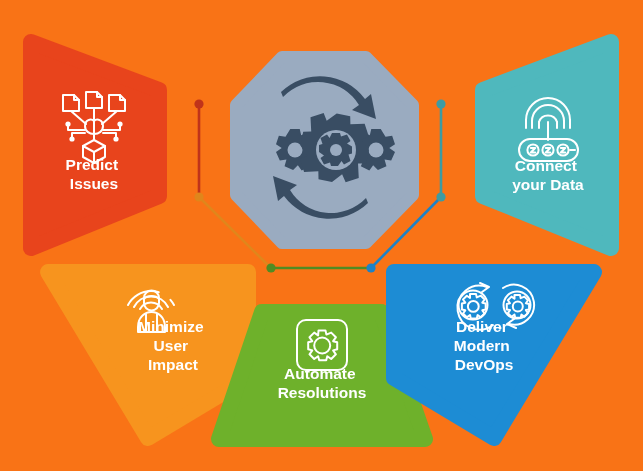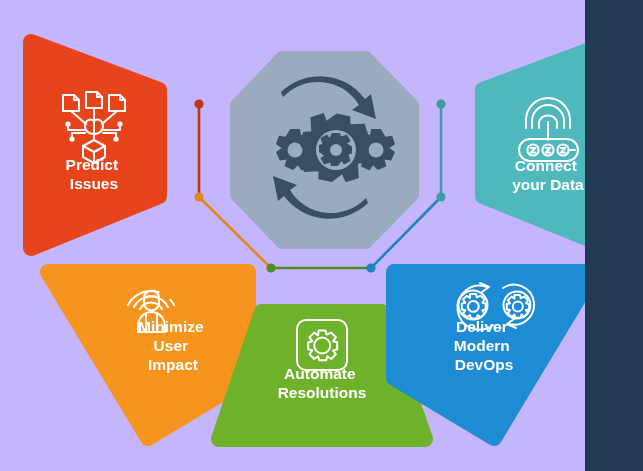--- a/index.html
+++ b/index.html
@@ -3,23 +3,23 @@
 <meta charset="utf-8">
 <title>Infographic</title>
 <style>
   html, body {
     margin: 0;
     padding: 0;
     background: #233a52;
   }
   #stage {
     position: relative;
-    width: 585px;
+    width: 643px;
     height: 471px;
-    background: #c4b5fd;
+    background: #f97316;
     overflow: hidden;
     font-family: "Liberation Sans", sans-serif;
     text-decoration: underline;
   }
   #stage svg {
     position: absolute;
     top: 0;
     left: 0;
   }
   .node-label {

